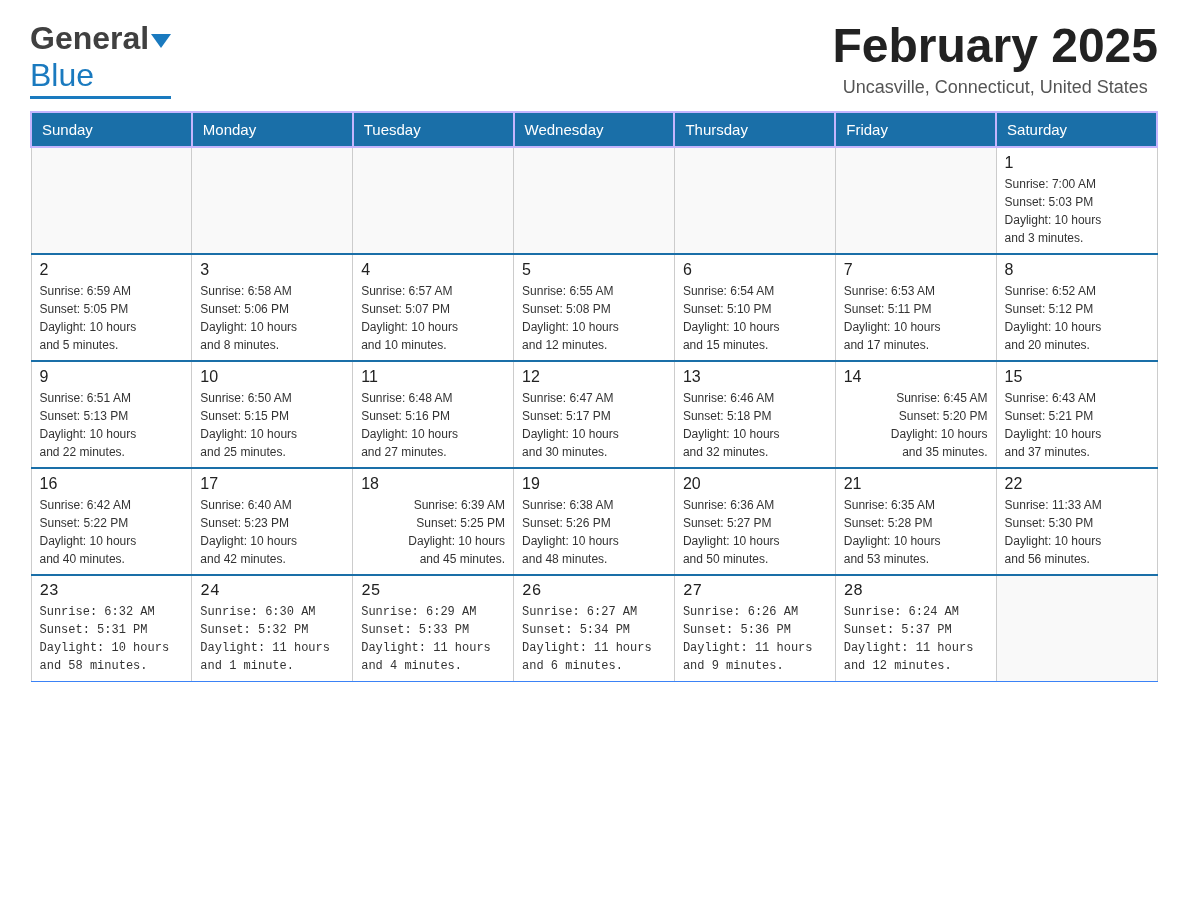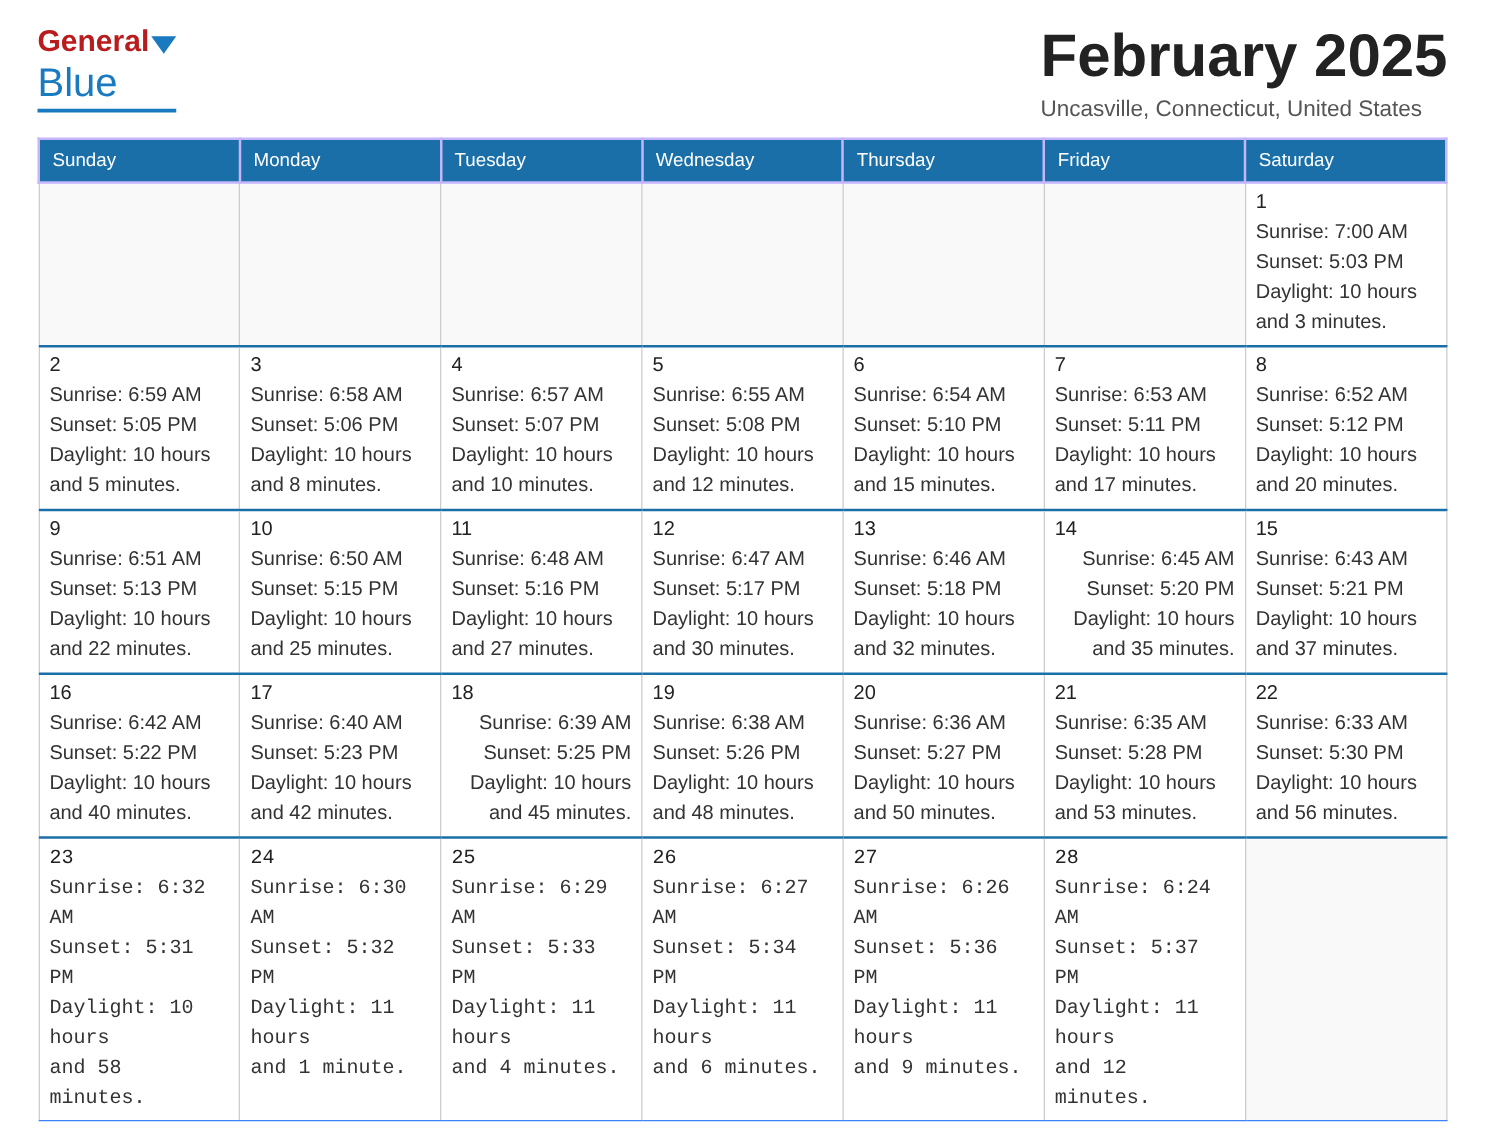--- a/index.html
+++ b/index.html
@@ -21,39 +21,39 @@
       flex-direction: column;
       align-items: flex-start;
     }
     .logo-text {
       display: flex;
       align-items: center;
       font-size: 22px;
       font-weight: bold;
       color: #333;
     }
-    .logo-general { color: #b91c1c; font-size: 24px; }
+    .logo-general { color: #404040; font-size: 32px; }
     .logo-blue { color: #1a7abf; font-size: 32px; }
     .logo-arrow {
       width: 0; height: 0;
       border-left: 10px solid transparent;
       border-right: 10px solid transparent;
       border-top: 14px solid #1a7abf;
       margin-left: 2px;
       margin-top: 4px;
       display: inline-block;
     }
     .logo-line {
       width: 100%;
       height: 3px;
       background: #1a7abf;
       margin-top: 2px;
     }
     .title-block {
-      text-align: left;
+      text-align: center;
     }
     .main-title {
       font-size: 48px;
       font-weight: bold;
       color: #222;
       line-height: 1.1;
     }
     .subtitle {
       font-size: 18px;
       color: #555;
@@ -89,21 +89,21 @@
       border-top: 2px solid #1a6fa8;
     }
     .day-num {
       font-size: 16px;
       font-weight: normal;
       color: #222;
       display: block;
       margin-bottom: 3px;
     }
     .day-info {
-      font-size: 16px;
+      font-size: 12px;
       color: #333;
       line-height: 1.5;
     }
     .empty-cell {
       background: #f9f9f9;
     }
     .last-row td {
       border-bottom: 1px solid #3b82f6;
       font-family: Liberation Mono, monospace;
     }
@@ -296,21 +296,21 @@
         </td>
         <td>
           <span class="day-num">21</span>
           <div class="day-info" style="white-space: pre-line;">Sunrise: 6:35 AM
 Sunset: 5:28 PM
 Daylight: 10 hours
 and 53 minutes.</div>
         </td>
         <td>
           <span class="day-num">22</span>
-          <div class="day-info" style="white-space: pre-line;">Sunrise: 6:33 AM
+          <div class="day-info" style="white-space: pre-line;">Sunrise: 11:33 AM
 Sunset: 5:30 PM
 Daylight: 10 hours
 and 56 minutes.</div>
         </td>
       </tr>
       <tr class="last-row">
         <td>
           <span class="day-num">23</span>
           <div class="day-info" style="white-space: pre-line;">Sunrise: 6:32 AM
 Sunset: 5:31 PM

